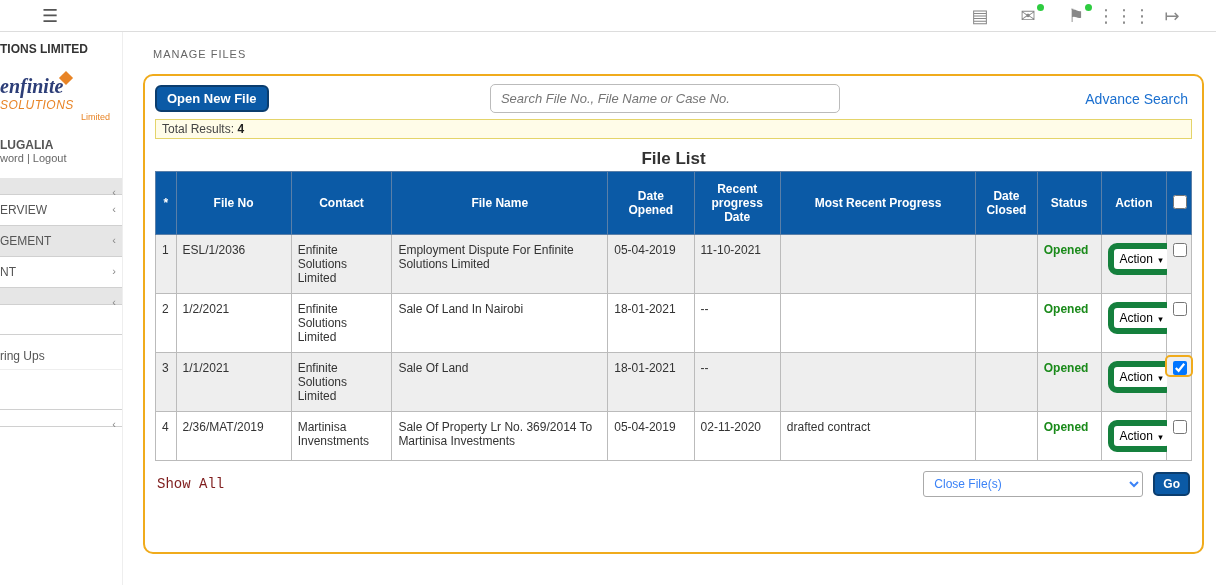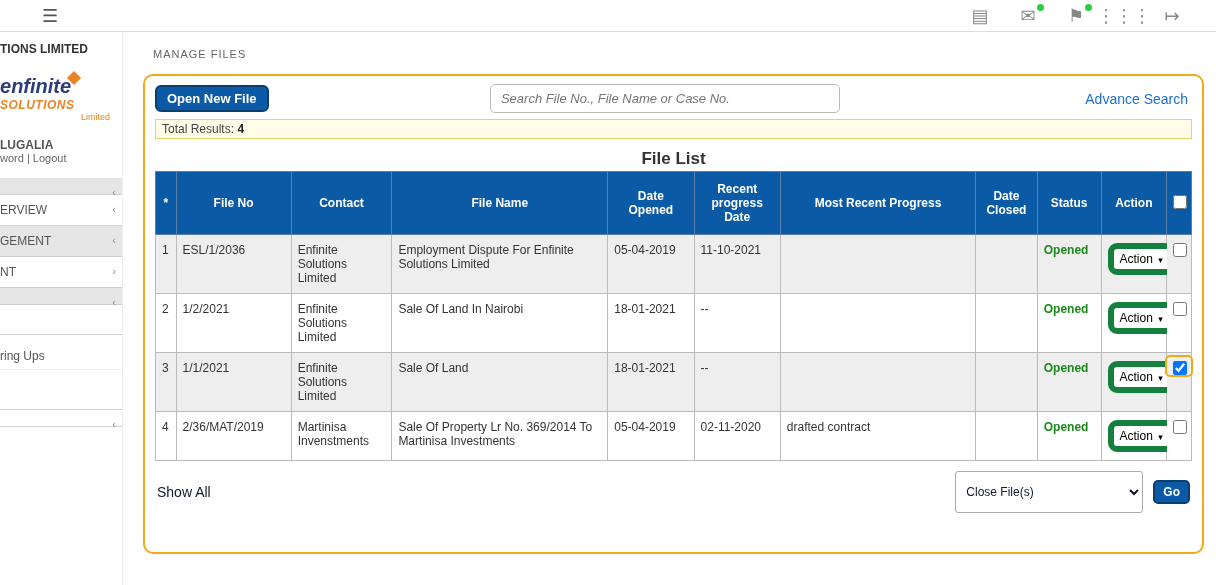--- a/index.html
+++ b/index.html
@@ -8,24 +8,24 @@
   .topbar { height: 32px; border-bottom: 1px solid #ddd; display: flex; align-items: center; padding: 0 20px; }
   .topbar .ham { width: 60px; text-align: center; font-size: 18px; color: #555; cursor: pointer; }
   .topbar .spacer { flex: 1; }
   .topbar .top-icon { width: 40px; height: 22px; margin: 0 4px; color: #888; display:flex; align-items:center; justify-content:center; font-size:18px; position:relative; }
   .top-dot { position:absolute; top:-1px; right:4px; width:7px; height:7px; background:#2ecc40; border-radius:50%; }
 
   .layout { display: flex; }
   .sidebar { width: 123px; background: #fff; border-right: 1px solid #eee; min-height: 553px; overflow:hidden; }
   .sidebar .org { font-weight: bold; font-size: 12px; color:#333; padding: 10px 4px 4px 0; white-space:nowrap; }
   .sidebar .logo { padding: 15px 4px 6px 0; }
-  .sidebar .logo .lg1 { font-size: 20px; font-weight: bold; font-style: italic; }
+  .sidebar .logo .lg1 { font-size: 20px; font-weight: bold; font-style: italic; font-family: Liberation Serif, serif; }
   .sidebar .logo .lg-e { color:#2d3e78; }
   .sidebar .logo .lg-n { color:#2d3e78; }
-  .sidebar .logo .lg2 { font-size:12px; color:#e88426; font-style:italic; font-weight:bold; letter-spacing:0.5px; }
+  .sidebar .logo .lg2 { font-size:12px; color:#e88426; font-style:italic; font-weight:normal; letter-spacing:0.5px; }
   .sidebar .logo .lg3 { font-size:9px; color:#e88426; text-align:right; padding-right:8px;}
   .sidebar .logo .diamond { display:inline-block; width:10px; height:10px; background:#e88426; transform:rotate(45deg); position:relative; top:-10px; left:-2px;}
   .sidebar .user { font-size:12px; font-weight:bold; color:#555; padding: 10px 0 0 0; white-space:nowrap;}
   .sidebar .userline { font-size:11px; color:#666; margin-bottom:14px; white-space:nowrap;}
   .sidebar .nav-item { background:#e6e6e6; padding:8px 6px 8px 0; font-size:12px; color:#555; border-bottom:1px solid #d0d0d0; position:relative; white-space:nowrap; font-weight:500;}
   .sidebar .nav-item.light { background:#fff; }
   .sidebar .nav-item .chev { position:absolute; right:6px; top:8px; color:#888; font-size:11px;}
   .sidebar .nav-item.blank { height:30px; background:#fff; }
   .sidebar .bring { padding:14px 0 6px 0; font-size:12px; color:#555; white-space:nowrap; border-bottom:1px solid #eee;}
 
@@ -49,23 +49,23 @@
   table.grid td { border:1px solid #bbb; padding:8px 6px; font-size:12px; vertical-align:top; background:#eee;}
   table.grid tbody tr:nth-child(even) td { background:#fff; }
   table.grid tbody tr:last-child td { background:#fff; }
   .status-open { color:#1a8a1a; font-weight:bold;}
   .action-btn { background:#fff; border:6px solid #15803d; border-radius:9px; padding:3px 6px; font-size:12px; cursor:pointer; white-space:nowrap;}
   .action-btn .caret { font-size:9px; margin-left:2px;}
   .hl-check-cell { position:relative; }
   .hl-ring { position:absolute; top:2px; left:-2px; right:-2px; height:22px; border:2px solid #f0ab1c; border-radius:5px; }
 
   .bottom-row { display:flex; align-items:center; padding:10px 6px 0 6px;}
-  .show-all { color:#0f172a; font-size:14px; cursor:pointer;}
+  .show-all { color:#7f1d1d; font-size:14px; cursor:pointer;font-family:Liberation Mono, monospace;}
   .bottom-row .sp { flex:1;}
-  .bulk-select { padding:12px 6px; border:1px solid #aaa; border-radius:3px; font-size:12px; width:188px; background:#fff; color:#0f172a;}
+  .bulk-select { padding:4px 6px; border:1px solid #aaa; border-radius:3px; font-size:12px; width:220px; background:#fff; color:#3b82f6;}
   .go-btn { background:#0b5aa6; color:#fff; font-weight:bold; border:2px solid #0b3d6e; border-radius:5px; padding:3px 8px; font-size:12px; margin-left:10px; cursor:pointer;}
 
   input[type=checkbox]{ width:14px; height:14px; cursor:pointer;}
 </style>
 </head>
 <body>
 
 <div class="topbar">
   <div class="ham">☰</div>
   <div class="spacer"></div>

